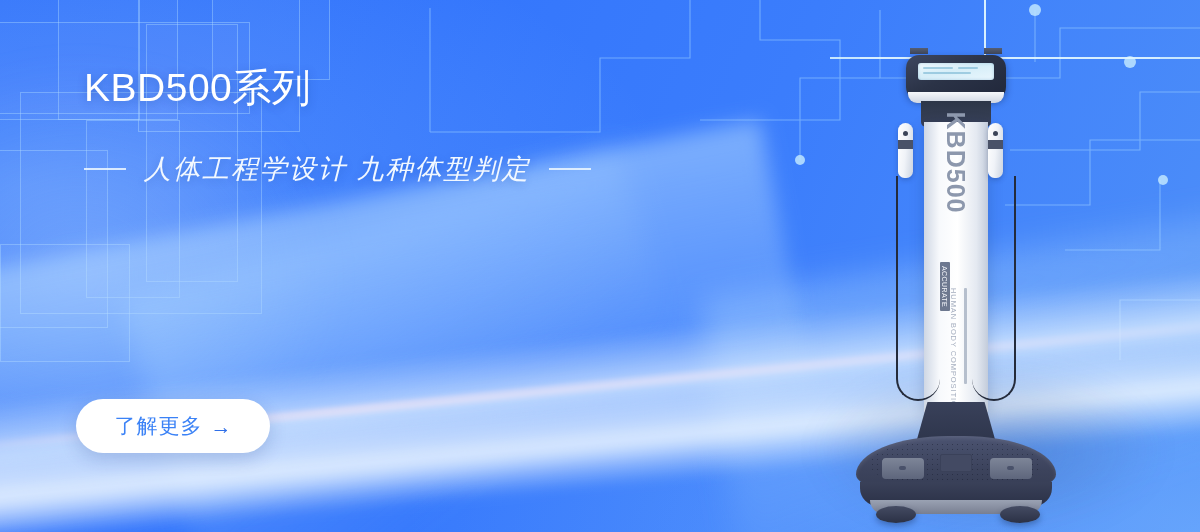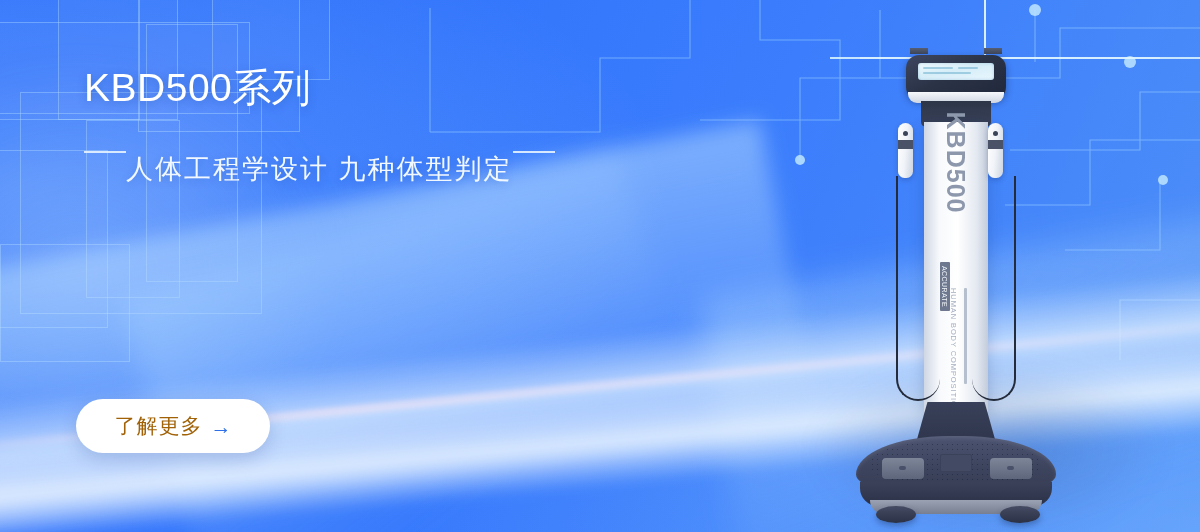--- a/index.html
+++ b/index.html
@@ -88,38 +88,39 @@
   .headline {
     margin-top: 12px;
     font-size: 66px; line-height: 1.06; color: #ffffff;
     font-weight: 700; letter-spacing: 3px;
     text-shadow: 2px 4px 0 rgba(205,240,255,0.55), 0 6px 22px rgba(10,50,130,0.28);
     white-space: nowrap;
   }
 
   .subline {
     margin-top: 42px;
-    display: flex; align-items: flex-start; 
+    display: flex; align-items: center; gap: 18px;
     white-space: nowrap;
+    font-style: italic;
   }
   .sub-rule { width: 42px; height: 2px; background: rgba(235,246,255,0.88); flex: none; }
   .sub-text {
     font-size: 27px; color: #f2f8ff; letter-spacing: 2px; font-weight: 400;
     text-shadow: 0 2px 8px rgba(10,50,130,0.22);
   }
 
   .cta {
     position: absolute; left: 76px; top: 399px;
     width: 194px; height: 54px; border-radius: 27px;
     background: #ffffff; border: none;
     display: flex; align-items: center; justify-content: center;
     gap: 8px; cursor: pointer; z-index: 7;
     box-shadow: 0 6px 18px rgba(15,45,120,0.18);
   }
-  .cta-label { font-size: 21px; color: #a16207; letter-spacing: 1px; font-weight: 400; }
+  .cta-label { font-size: 21px; color: #3b82f6; letter-spacing: 1px; font-weight: 400; }
   .cta-arrow { font-size: 21px; color: #2f6fe8; line-height: 1; }
 
   
   .device { position: absolute; left: 838px; top: 30px; width: 300px; height: 492px; z-index: 5; }
 
   .dev-glow {
     position: absolute; left: -30px; top: 330px; width: 360px; height: 180px;
     background: radial-gradient(closest-side, rgba(20,40,90,0.22), rgba(20,40,90,0));
     filter: blur(12px);
   }

